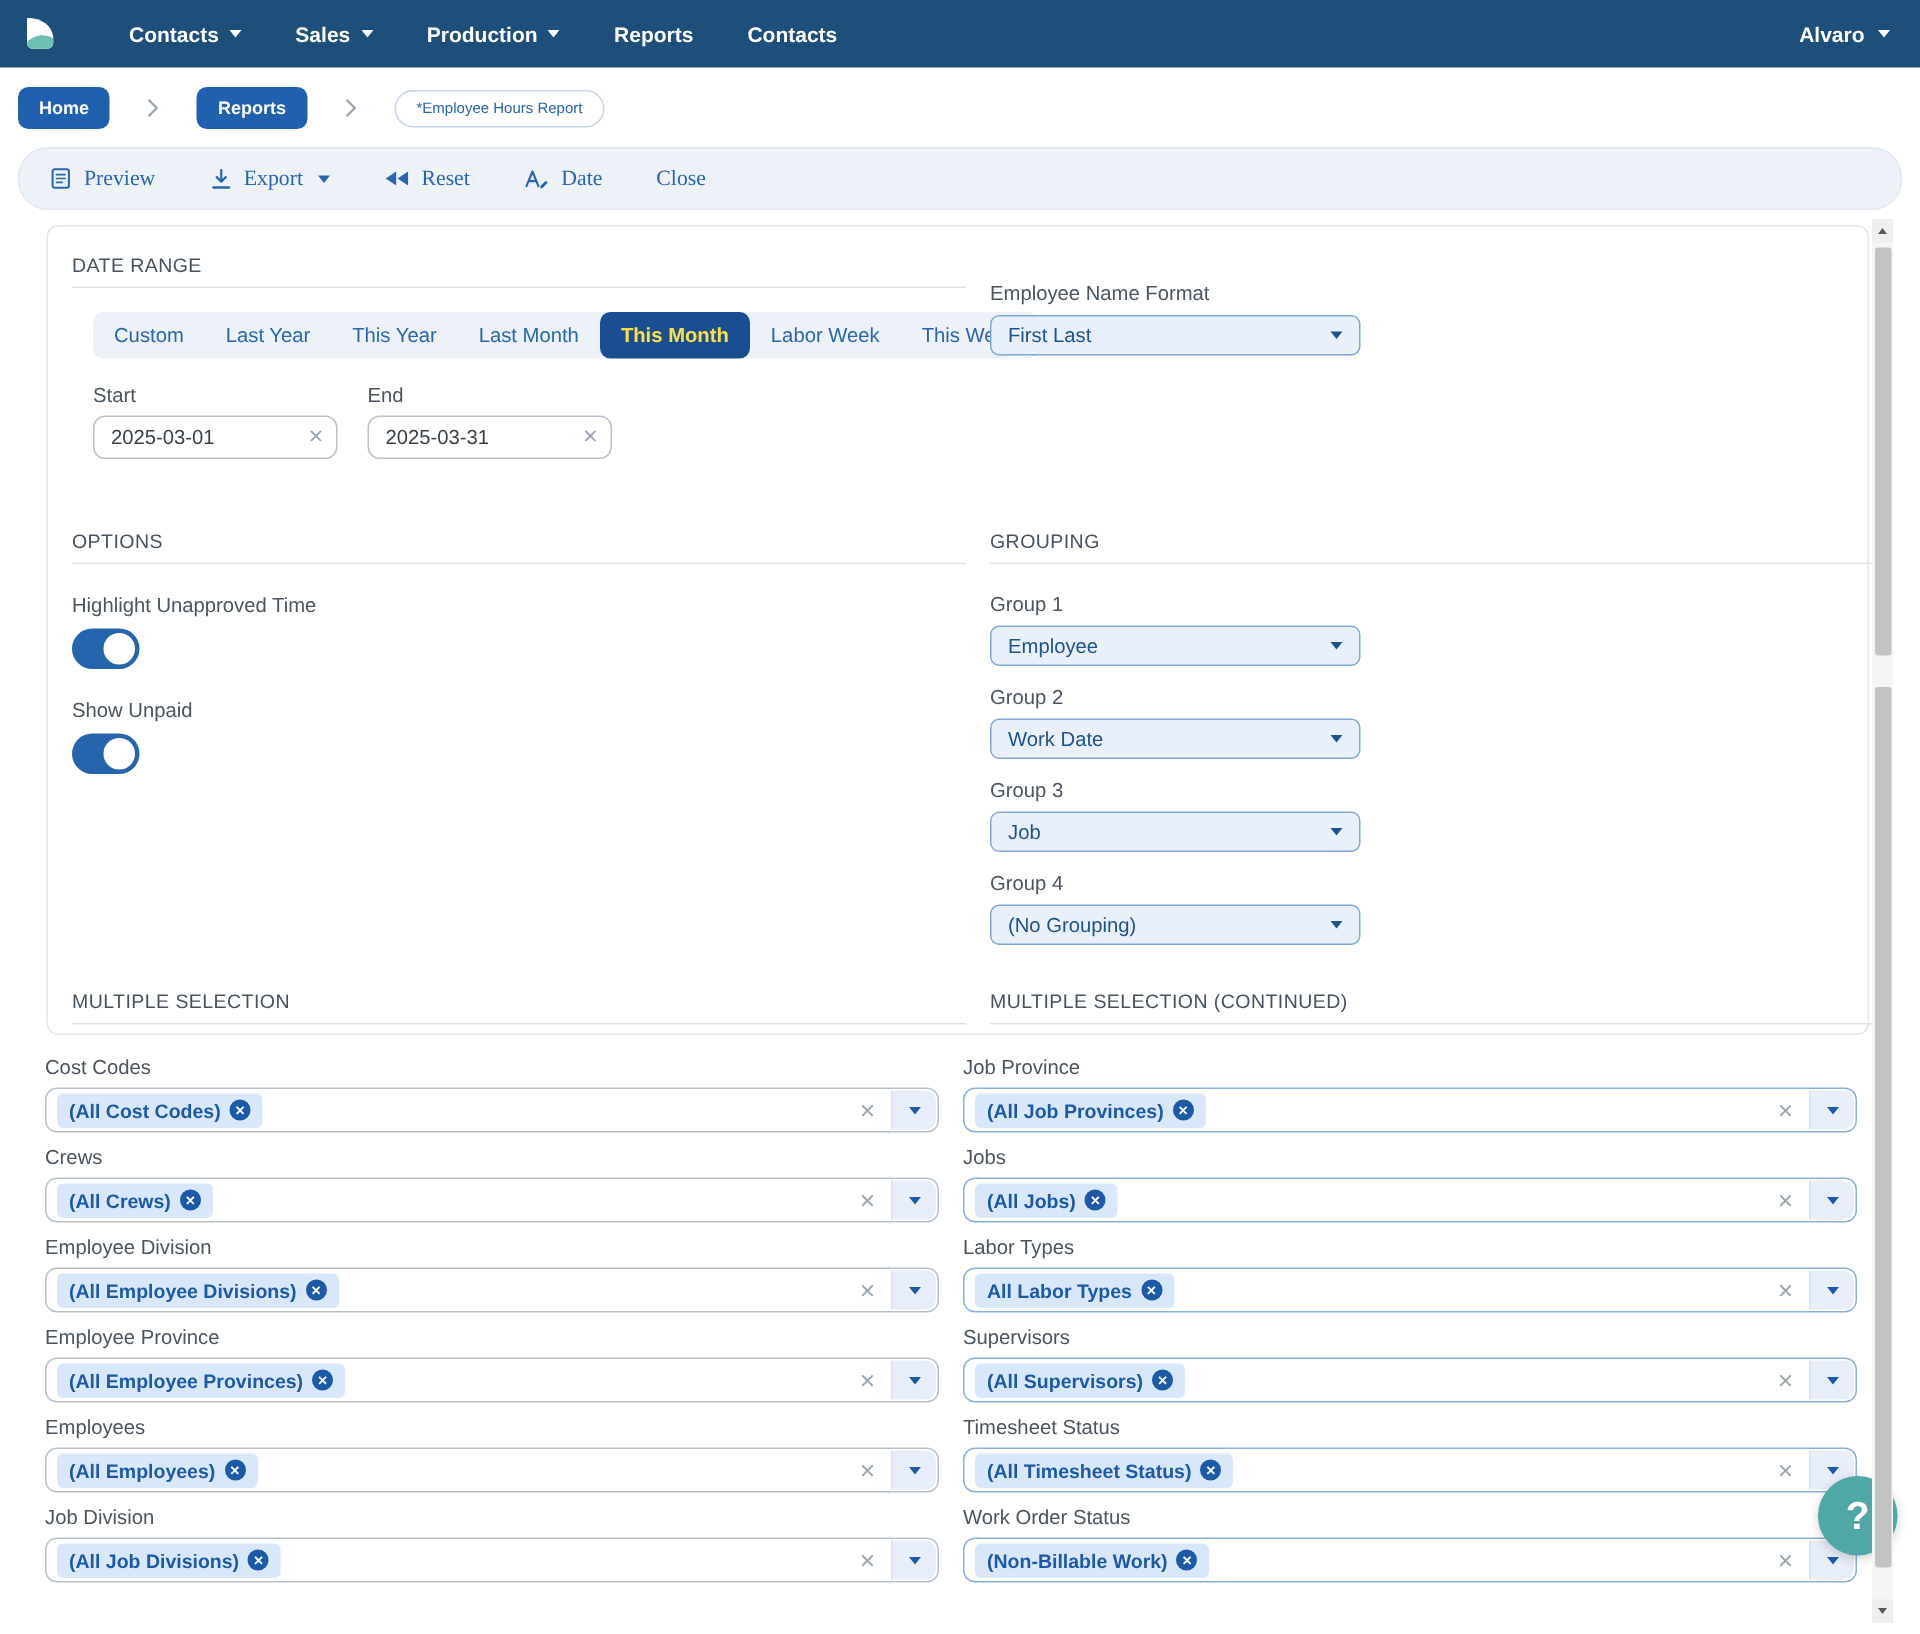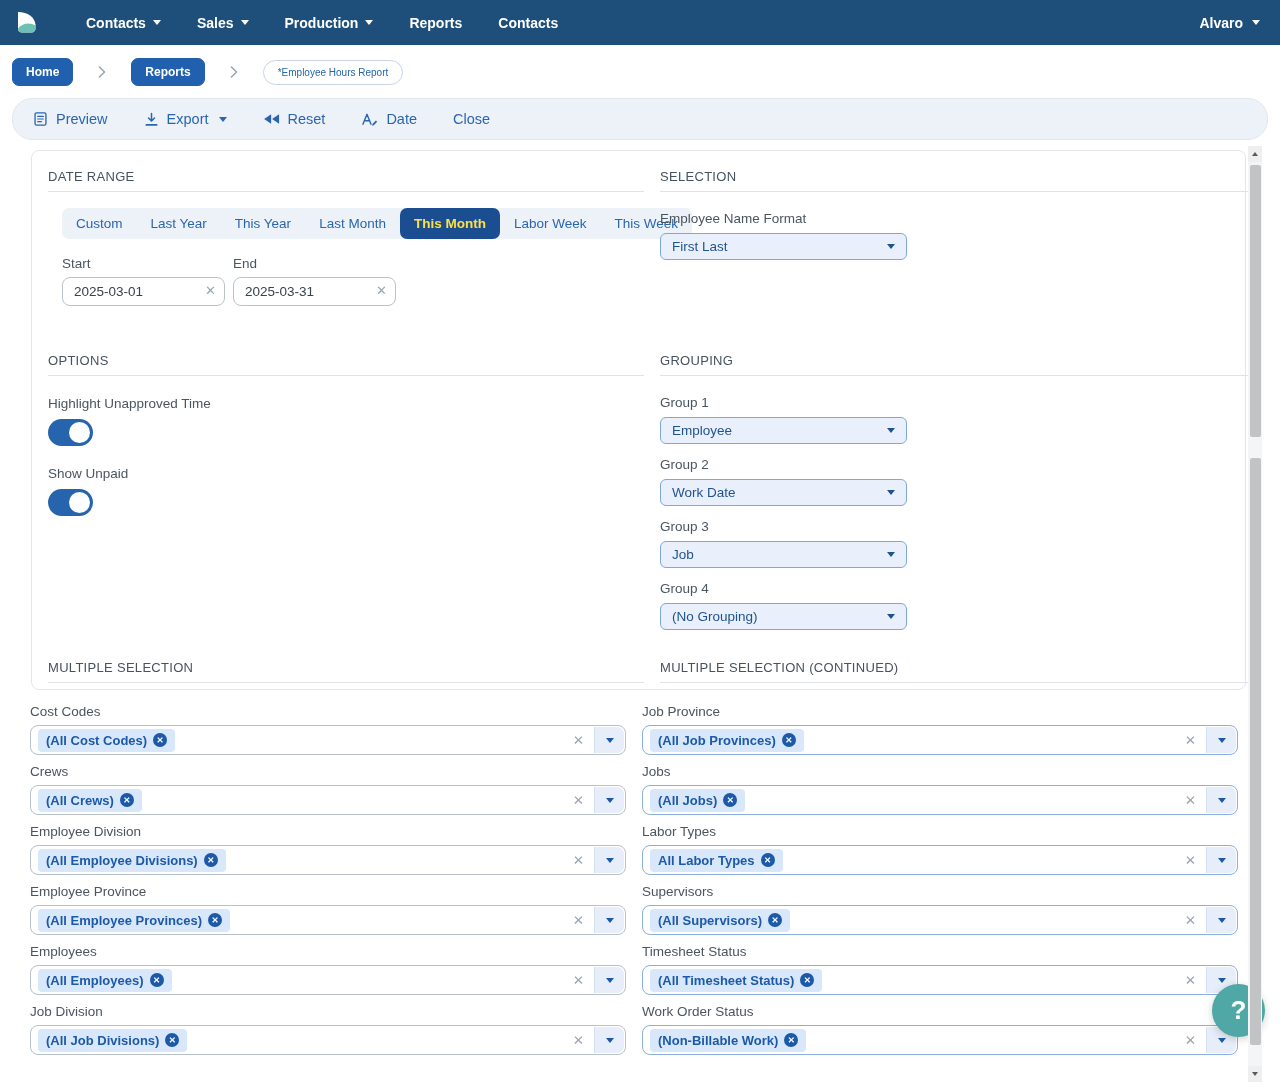--- a/index.html
+++ b/index.html
@@ -18,37 +18,37 @@
   .caret-w { width:0; height:0; border-left:4.5px solid transparent; border-right:4.5px solid transparent; border-top:5.5px solid #fff; display:inline-block; }
   .nav-user { margin-left:auto; color:#fff; font-size:14px; font-weight:600; display:flex; align-items:center; gap:9px; cursor:pointer; }
 
   
   .breadcrumb { display:flex; align-items:center; gap:25px; padding:13px 24px 0 12px; }
   .crumb-solid { background:#2160ae; color:#fff; font-size:12px; font-weight:700; padding:6px 13px; border-radius:7px; border:1px solid #2160ae; cursor:pointer; }
   .crumb-outline { background:#fff; color:#2465af; font-size:10px; font-weight:500; padding:6px 14px; border-radius:13px; border:1px solid #c7d4e8; cursor:pointer; }
   .crumb-sep { display:flex; align-items:center; color:#9aa6b2; }
 
   
-  .toolbar { margin:12px 12px 0 12px; background:#edf1f8; border:1px solid #e1e7f0; border-radius:20px; height:42px; display:flex; padding:0 20px; gap:36px; }
+  .toolbar { margin:12px 12px 0 12px; background:#edf1f8; border:1px solid #e1e7f0; border-radius:20px; height:42px; display:flex; padding:0 20px; gap:36px;font-family:Liberation Serif, serif; }
   .tool-btn { display:flex; align-items:center; gap:8px; color:#2a66b0; font-size:14.5px; font-weight:500; cursor:pointer; }
   .caret-b { width:0; height:0; border-left:4.5px solid transparent; border-right:4.5px solid transparent; border-top:5.5px solid #2a66b0; display:inline-block; margin-left:2px; }
 
   
   .card { margin:10px 34px 0 31px; border:1px solid #e3e7ec; border-radius:8px; background:#fff; padding:18px 8px 6px 16px; }
   .grid2 { display:grid; grid-template-columns:596px 596px; column-gap:16px; }
   .cell-r1 { margin-bottom:47px; }
   .cell-r2 { margin-bottom:30px; }
   .sec-title { font-size:13px; color:#46525f; font-weight:500; letter-spacing:.3px; padding-bottom:7px; border-bottom:1px solid #dfe3e9; }
 
   
   .dr-inner { margin-left:14px; }
   .tabs { display:inline-flex; background:#edf1f8; border-radius:7px; margin-top:16px; }
   .tab { padding:8px 14px; font-size:13.5px; color:#2a66b0; border-radius:7px; cursor:pointer; white-space:nowrap; }
   .tab.active { background:#1b4e90; color:#fde047; font-weight:600; }
-  .dates-row { display:flex; gap:8px; margin-top:17px; }
+  .dates-row { display:flex; gap:20px; margin-top:17px; }
   .date-group { width:163px; }
   .field-label { font-size:13.5px; color:#4a5560; margin-bottom:6px; }
   .text-input { position:relative; }
   .text-input input { width:100%; height:29px; border:1px solid #b9c3cd; border-radius:8px; padding:0 26px 0 11px; font-size:13.5px; color:#39424b; font-family:"Liberation Sans",sans-serif; outline:none; background:#fff; }
   .input-clear { position:absolute; right:9px; top:7px; color:#9aa5b1; font-size:13px; cursor:pointer; line-height:1; }
 
   
   .select { width:247px; height:27px; background:#e9f0fb; border:1px solid #7fa8d9; border-radius:6px; display:flex; align-items:center; padding:0 11px; color:#1f538f; font-size:13.5px; font-weight:500; cursor:pointer; }
   .tri { width:0; height:0; border-left:4.5px solid transparent; border-right:4.5px solid transparent; border-top:5.5px solid #1f538f; display:inline-block; }
   .select .tri { margin-left:auto; }
@@ -213,21 +213,20 @@
             <div class="text-input">
               <input type="text" value="2025-03-31" style="">
               <span class="input-clear">✕</span>
             </div>
           </div>
         </div>
       </div>
     </section>
 
     <section class="cell-r1">
-      <div class="sec-title">SELECTION</div>
       <div class="select-label">Employee Name Format</div>
       <div class="select">
         <span>First Last</span>
         <span class="tri"></span>
       </div>
     </section>
 
     <section class="cell-r2">
       <div class="sec-title">OPTIONS</div>
       <div class="toggle-label">Highlight Unapproved Time</div>

